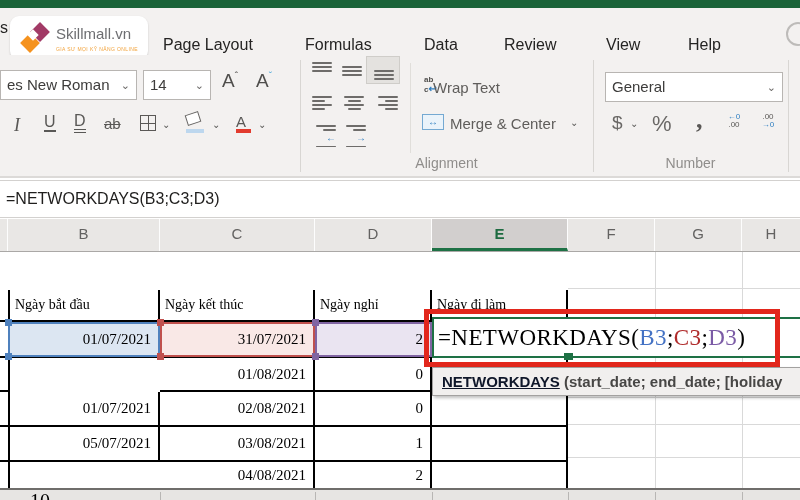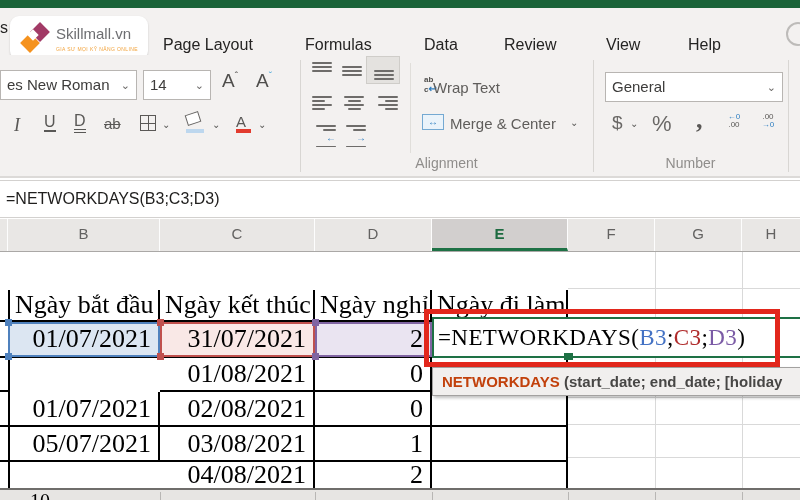--- a/index.html
+++ b/index.html
@@ -83,48 +83,48 @@
   
   .sheet{position:absolute;left:0;top:252px;width:800px;height:248px;background:#fff;}
   .grid{position:absolute;background:#d9d9d9;}
 
   .titlecell{position:absolute;left:0;top:1px;width:568px;height:37px;background:#b9c7e8;
              border-top:2px solid #000;border-right:2px solid #000;border-bottom:2px solid #000;
              font-family:"Liberation Serif",serif;font-size:25px;font-weight:600;color:#0b0b0b;
              text-align:center;line-height:34px;letter-spacing:.5px;}
   .trow{position:absolute;left:0;width:568px;}
   .cell{position:absolute;top:0;height:100%;border-right:2px solid #000;border-bottom:2px solid #000;
-        font-family:"Liberation Serif",serif;font-size:26px;color:#000;}
+        font-family:"Liberation Serif",serif;font-size:15px;color:#000;}
   .ca{left:0;width:10px;}
   .cb{left:10px;width:150px;}
   .cc{left:160px;width:155px;}
   .cd{left:315px;width:117px;}
   .ce{left:432px;width:136px;}
-  .th{padding-left:5px;display:flex;align-items:center;font-size:26px;}
+  .th{padding-left:5px;display:flex;align-items:center;font-size:14px;}
   .num{text-align:right;padding-right:7px;display:flex;align-items:center;justify-content:flex-end;}
   .hl-blue{background:#dce6f2;}
   .hl-red{background:#f9e8e6;}
   .hl-purple{background:#eae4f1;}
 
   
   .rf{position:absolute;border-width:2px;border-style:solid;background:transparent;z-index:3;}
   .hdl{position:absolute;width:7px;height:7px;z-index:4;}
 
   
   .editbox{position:absolute;left:432px;top:65px;width:380px;height:41px;background:#fff;
            border:2px solid #1e7145;z-index:5;}
   .editbox .fx{position:absolute;left:4px;top:0;line-height:37px;white-space:nowrap;
                font-family:"Liberation Serif",serif;font-size:23px;letter-spacing:.4px;}
   .fillhandle{position:absolute;left:564px;top:101px;width:9px;height:7px;background:#1e7145;z-index:8;}
   .callout{position:absolute;left:424px;top:57px;width:356px;height:58px;border:5px solid #e2271c;z-index:6;}
   .tooltip{position:absolute;left:432px;top:115px;width:372px;height:29px;background:#f1efee;
            border:1px solid #a3a1a0;box-shadow:2px 2px 3px rgba(0,0,0,.25);z-index:9;
            line-height:27px;padding-left:9px;white-space:nowrap;overflow:hidden;
            font-size:15px;font-weight:bold;color:#474645;}
-  .tooltip .fn{color:#c2410c;}
+  .tooltip .fn{color:#0f172a;text-decoration:underline;}
 
   .bottomstrip{position:absolute;left:0;top:238px;width:800px;height:10px;background:#e7e5e3;overflow:hidden;}
   .bottomline{position:absolute;left:0;top:236px;width:800px;height:2px;background:#6f6d6b;}
   .bstick{position:absolute;top:2px;width:1px;height:8px;background:#b8b6b4;}
   .partialnum{position:absolute;left:30px;top:0;font-family:"Liberation Serif",serif;font-size:20px;color:#000;}
 </style>
 </head>
 <body>
 
 <div id="app">

